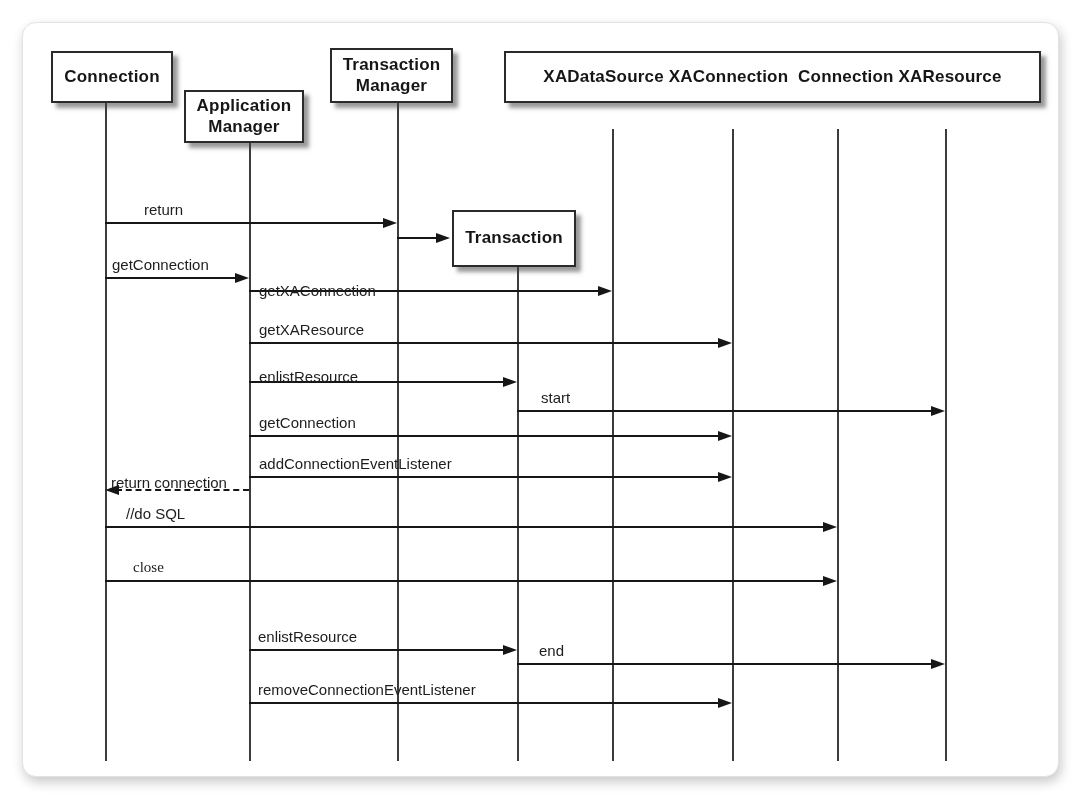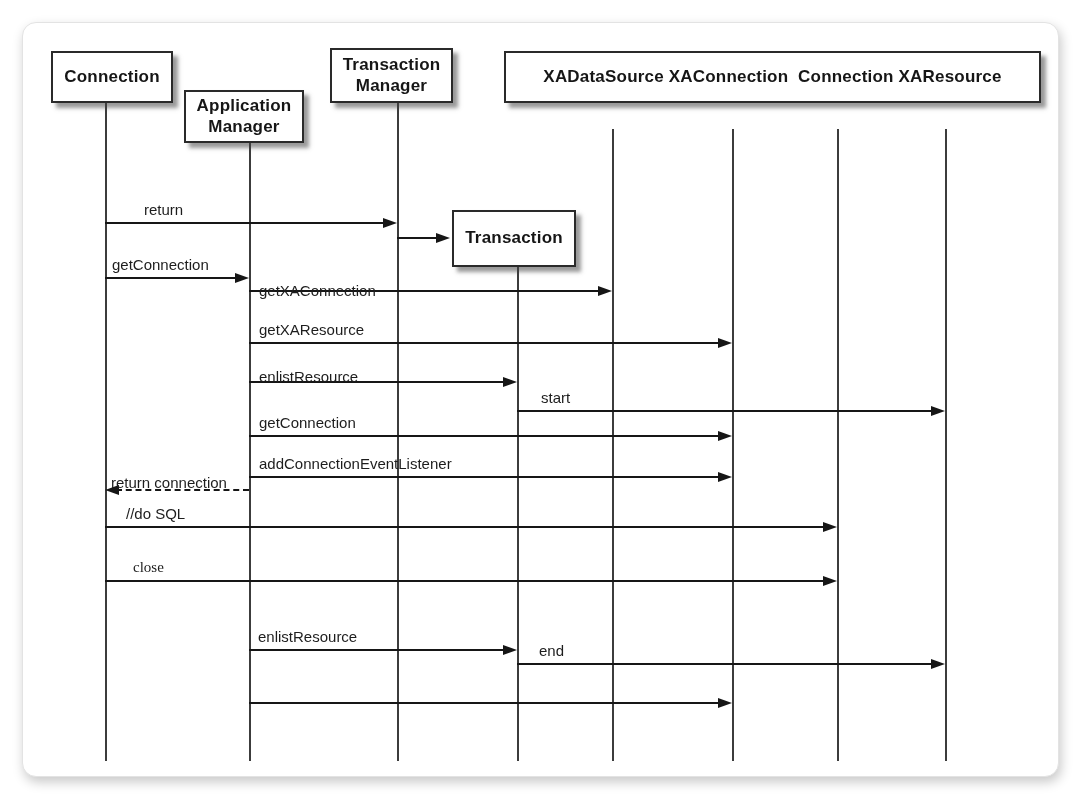--- a/index.html
+++ b/index.html
@@ -75,20 +75,21 @@
       <div class="arrowhead right" style="left: 800px; top: 553px;"></div>
       <span class="msg-label" style="left: 110px; top: 536px; font-family: Liberation Serif, serif;">close</span>
       <div class="msg-line" style="left: 226px; width: 257px; top: 626px;"></div>
       <div class="arrowhead right" style="left: 480px; top: 622px;"></div>
       <span class="msg-label" style="left: 235px; top: 605px;">enlistResource</span>
       <div class="msg-line" style="left: 494px; width: 417px; top: 640px;"></div>
       <div class="arrowhead right" style="left: 908px; top: 636px;"></div>
       <span class="msg-label" style="left: 516px; top: 619px;">end</span>
       <div class="msg-line" style="left: 226px; width: 472px; top: 679px;"></div>
       <div class="arrowhead right" style="left: 695px; top: 675px;"></div>
+      <span class="msg-label" style="left: 235px; top: 658px;">removeConnectionEventListener</span>
     </div>
   <div class="layer">
       <div class="actor-box" style="left: 28px; top: 28px; width: 122px; height: 52px;">
         <span class="actor-label">Connection</span>
       </div>
       <div class="actor-box" style="left: 161px; top: 67px; width: 120px; height: 53px;">
         <span class="actor-label">Application
 Manager</span>
       </div>
       <div class="actor-box" style="left: 307px; top: 25px; width: 123px; height: 55px;">

